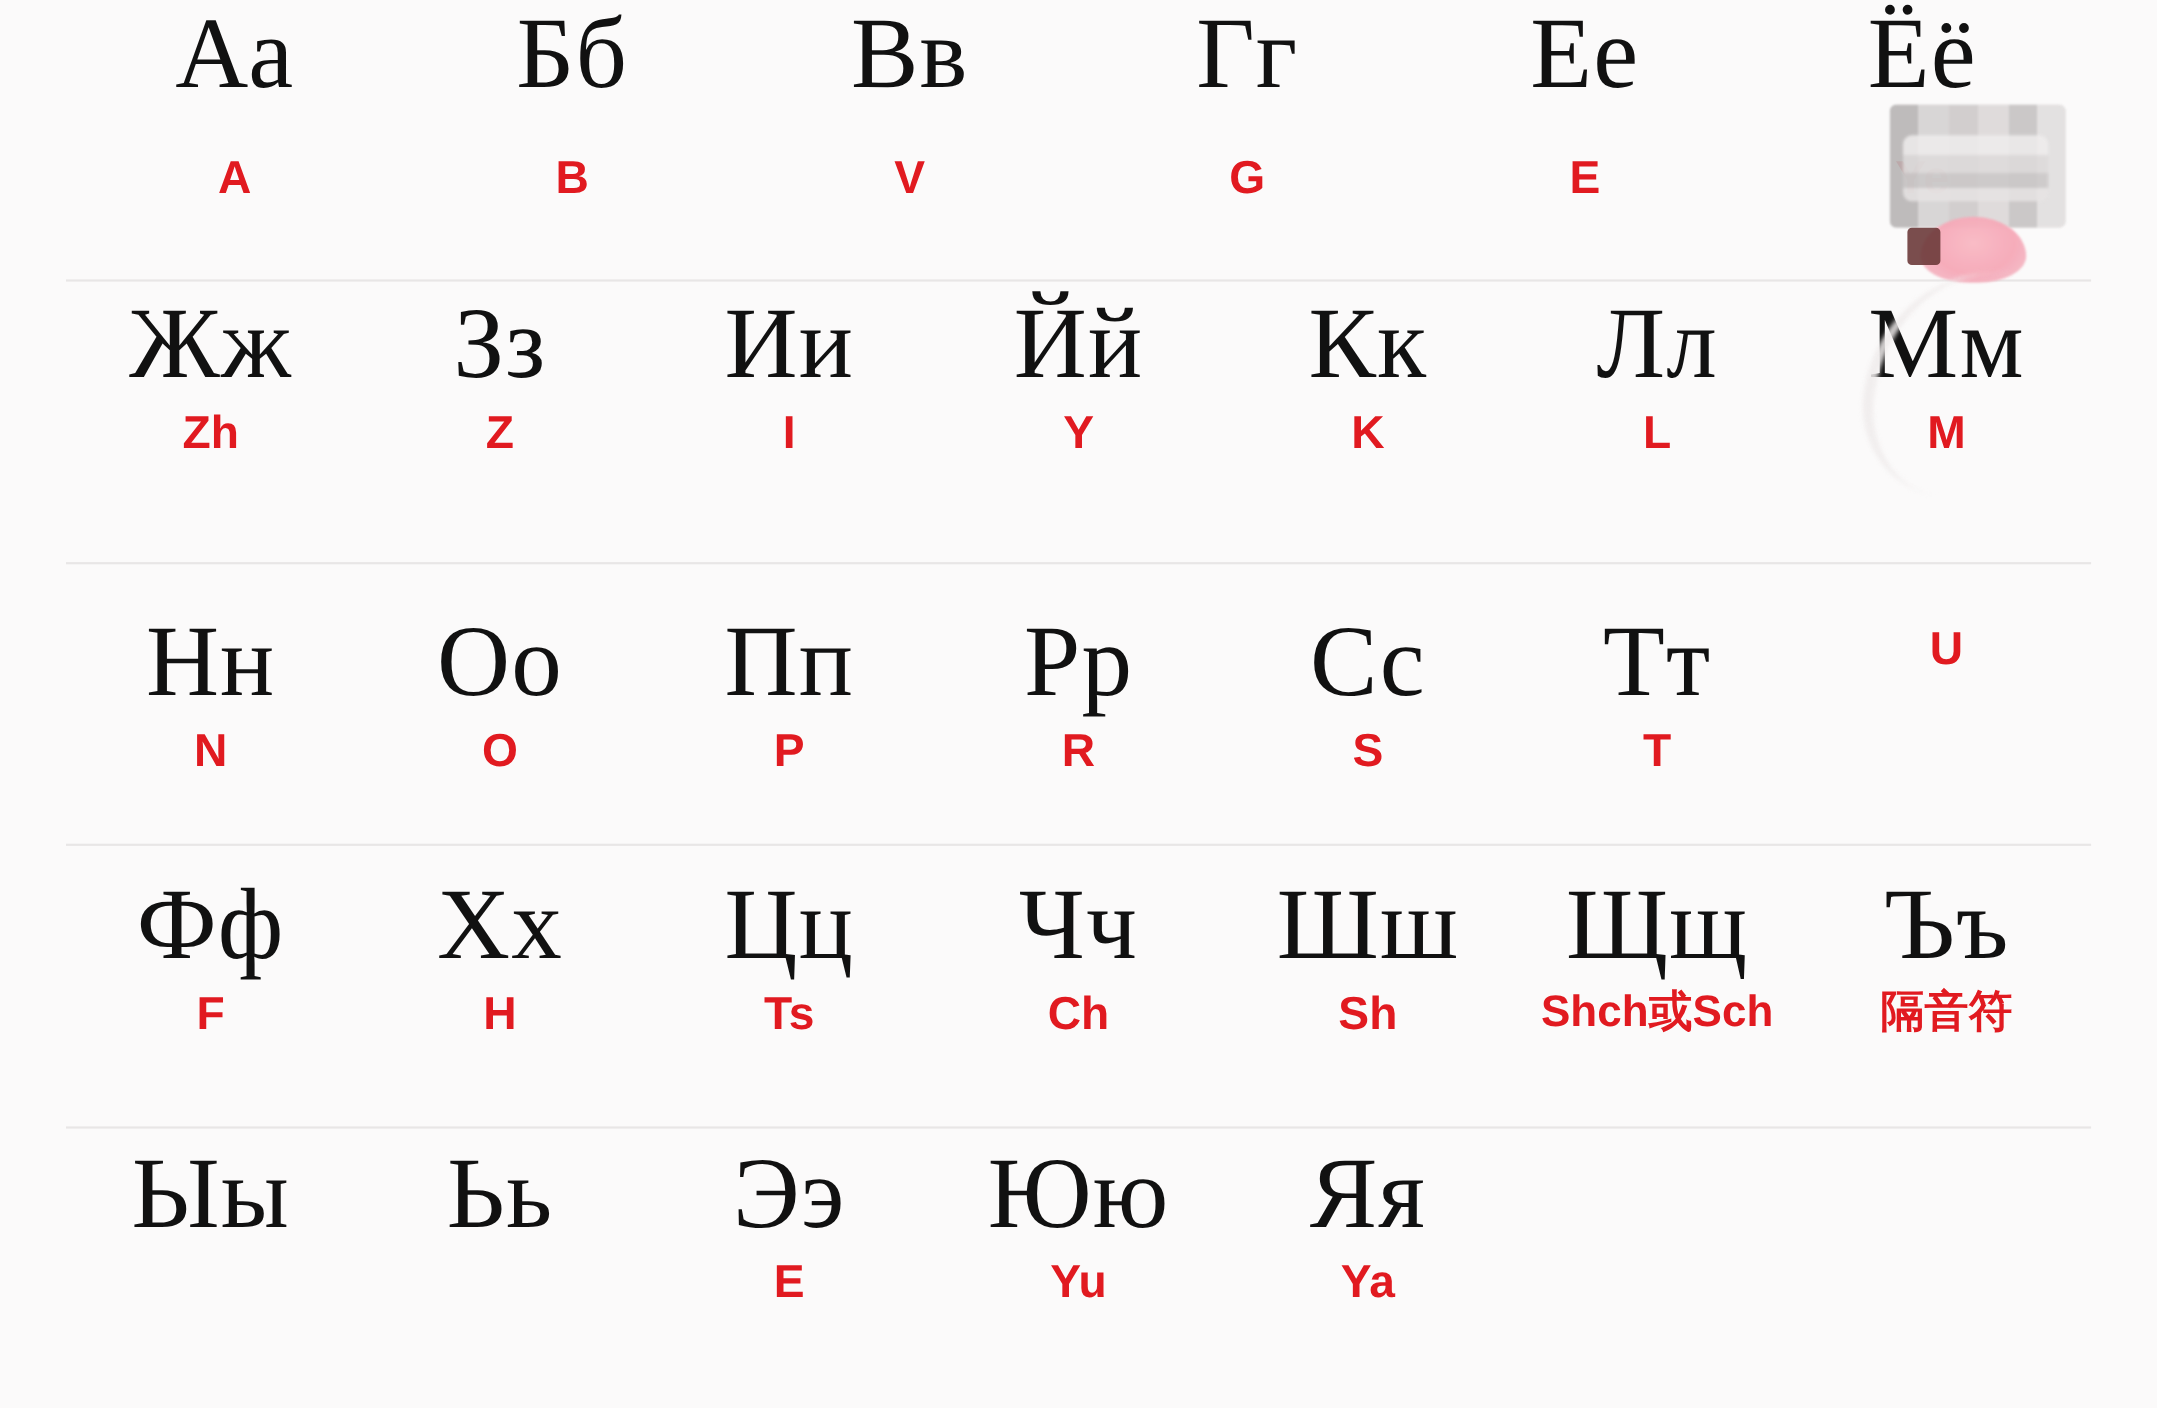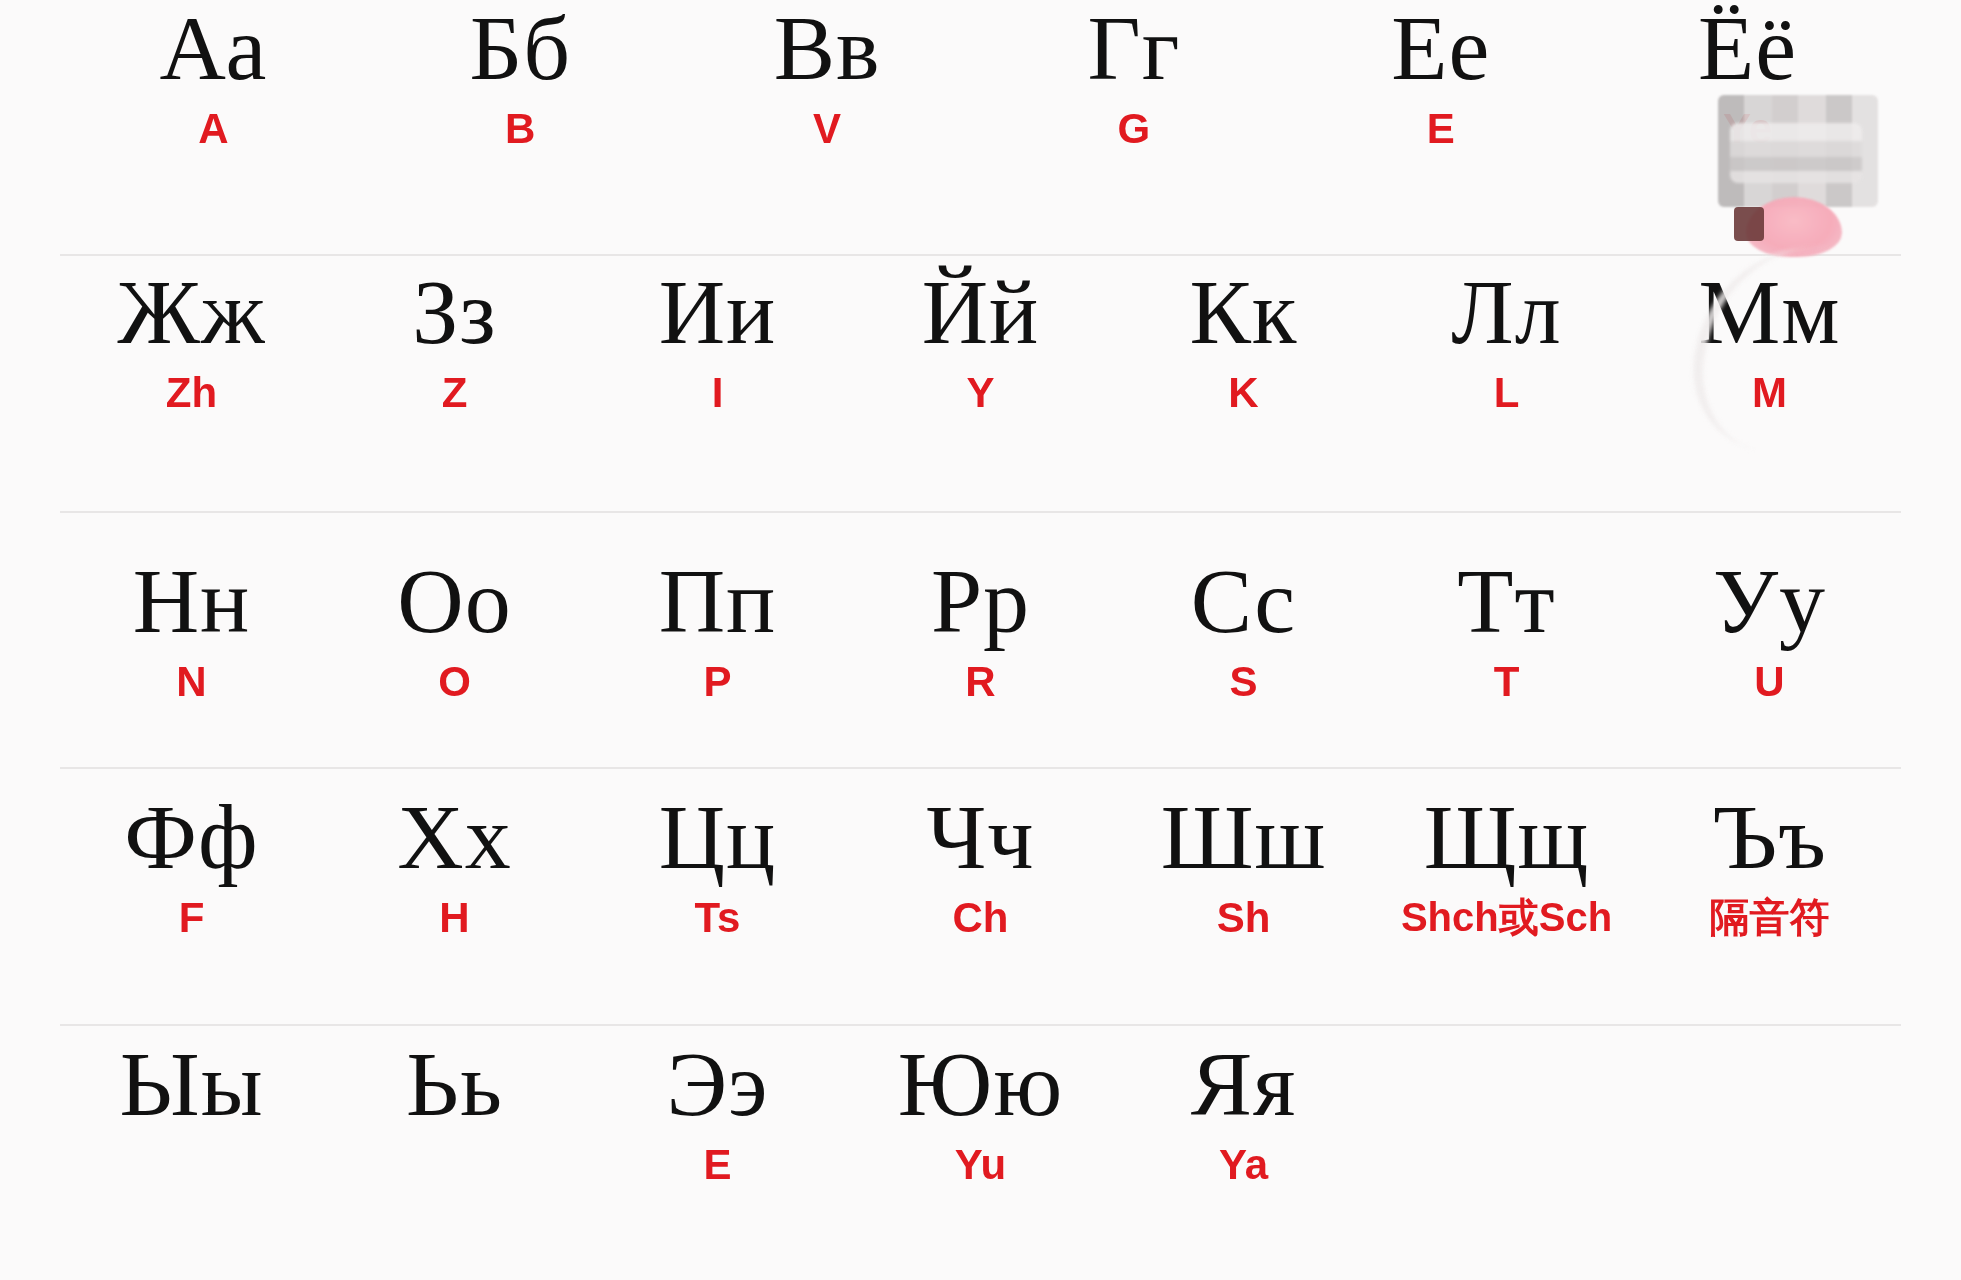--- a/index.html
+++ b/index.html
@@ -74,24 +74,24 @@
     font-size: 40px;
   }
   .translit.cjk {
     font-family: Liberation Sans, sans-serif;
     font-size: 40px;
   }
   .translit.blank {
     visibility: hidden;
   }
   
-  .row-0 .cell { padding-top: 2px; }
+  .row-0 .cell { padding-top: 2px; gap: 32px; }
   .row-1 .cell { padding-top: 10px; align-items: center; }
   .row-2 .cell { padding-top: 10px; margin-top: 32px; }
-  .row-3 .cell { padding-top: 22px; }
+  .row-3 .cell { padding-top: 10px; margin-top: 15px; }
   .row-4 .cell { padding-top: 12px; text-align: center; }
 
   
   #censor-blob {
     position: absolute;
     left: 1718px;
     top: 95px;
     width: 180px;
     height: 145px;
     pointer-events: none;
@@ -241,21 +241,20 @@
       </div>
       <div class="cell">
         <div class="letter">Сс</div>
         <div class="translit">S</div>
       </div>
       <div class="cell">
         <div class="letter">Тт</div>
         <div class="translit">T</div>
       </div>
       <div class="cell">
-        <div class="letter">Уу</div>
         <div class="translit">U</div>
       </div>
     </div>
 
     <div class="alpha-row row-3">
       <div class="cell">
         <div class="letter">Фф</div>
         <div class="translit">F</div>
       </div>
       <div class="cell">

